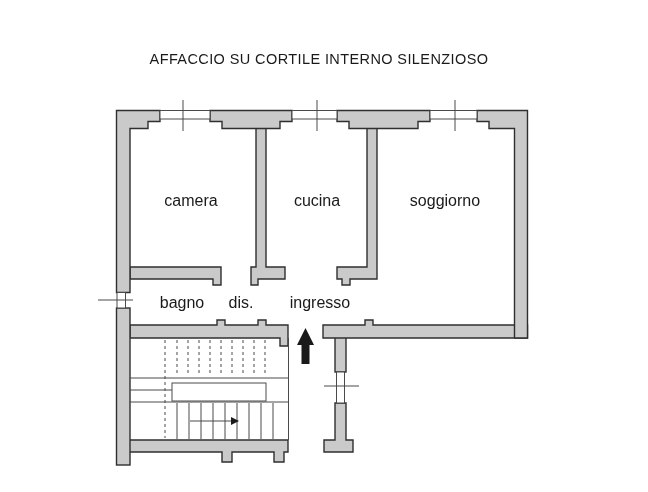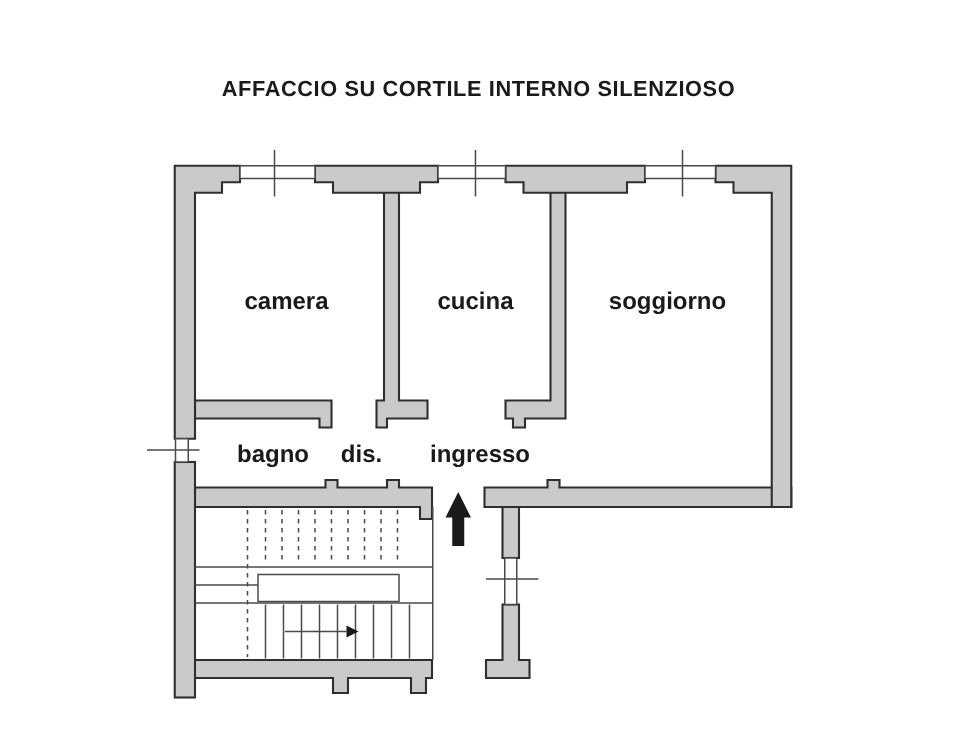--- a/index.html
+++ b/index.html
@@ -9,21 +9,20 @@
     width: 648px;
     height: 492px;
     overflow: hidden;
     font-family: "Liberation Sans", sans-serif;
   }
   .page {
     position: relative;
     width: 537px;
     height: 492px;
     background: var(--background, #fff);
-    font-weight: bold;
   }
   svg { display: block; }
   .wall {
     fill: var(--wall-fill, #cacaca);
     stroke: var(--wall-stroke, #2f2f2f);
     stroke-width: 1.4;
     stroke-linejoin: miter;
   }
   .win {
     fill: var(--window-fill, #ffffff);

